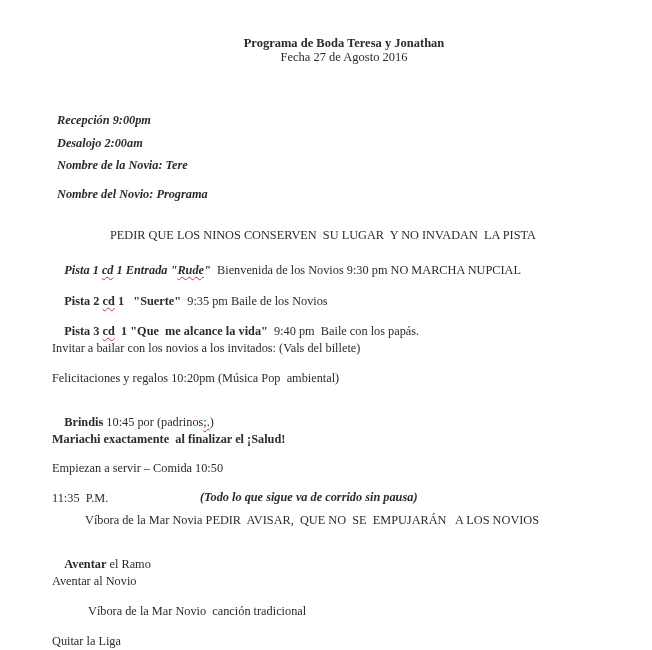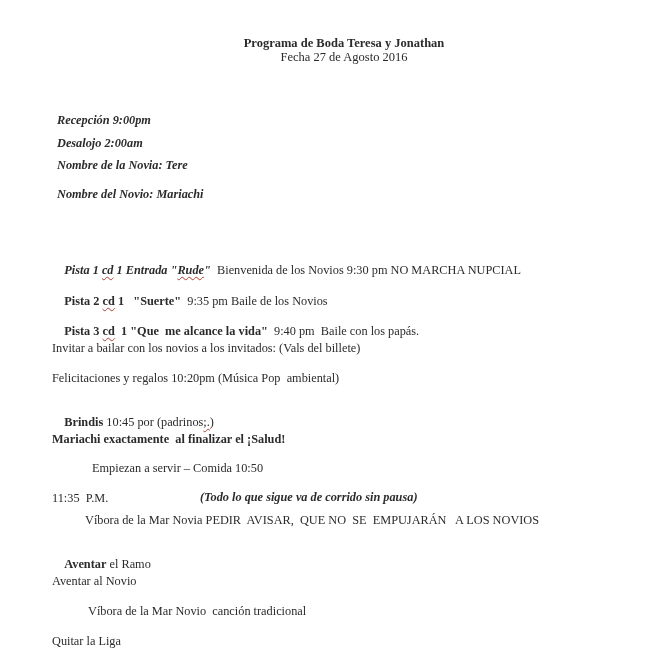--- a/index.html
+++ b/index.html
@@ -55,22 +55,23 @@
 <body>
 
 <div class="page">
 
   <div class="title">Programa de Boda Teresa y Jonathan</div>
   <div class="date">Fecha 27 de Agosto 2016</div>
 
   <div class="line bi" style="left:41px; top:113px;text-align:center;">Recepción 9:00pm</div>
   <div class="line bi" style="left:41px; top:136px;">Desalojo 2:00am</div>
   <div class="line bi" style="left:41px; top:158px;">Nombre de la Novia: Tere</div>
-  <div class="line bi" style="left:41px; top:187px;">Nombre del Novio: Mariachi</div>
+  <div class="line bi" style="left:41px; top:187px;">Nombre del Novio: Programa</div>
 
+  <div class="line" style="left:94px; top:228px;">PEDIR QUE LOS NINOS CONSERVEN  SU LUGAR  Y NO INVADAN  LA PISTA</div>
 
   <div class="line" style="left:36px; top:249px;">
     <span class="bi">Pista 1 </span><span class="bi spell">cd</span><span class="bi"> 1 Entrada "</span><span class="bi spell">Rude</span><span class="bi">"</span><span>  Bienvenida de los Novios 9:30 pm NO MARCHA NUPCIAL</span>
   </div>
 
   <div class="line" style="left:36px; top:280px;">
     <span class="b">Pista 2 </span><span class="b spell">cd</span><span class="b"> 1   "Suerte"</span><span>  9:35 pm Baile de los Novios</span>
   </div>
 
   <div class="line" style="left:36px; top:310px;">
@@ -78,21 +79,21 @@
   </div>
 
   <div class="line" style="left:36px; top:341px;">Invitar a bailar con los novios a los invitados: (Vals del billete)</div>
   <div class="line" style="left:36px; top:371px;">Felicitaciones y regalos 10:20pm (Música Pop  ambiental)</div>
 
   <div class="line" style="left:36px; top:401px;">
     <span class="b">Brindis</span><span> 10:45 por (padrinos</span><span class="spell">;.</span><span>)</span>
   </div>
 
   <div class="line b" style="left:36px; top:432px;">Mariachi exactamente  al finalizar el ¡Salud!</div>
-  <div class="line" style="left:36px; top:461px;margin-left:40px;">Empiezan a servir – Comida 10:50</div>
+  <div class="line" style="left:36px; top:461px;">Empiezan a servir – Comida 10:50</div>
 
   <div class="line" style="left:36px; top:491px;">11:35  P.M.</div>
   <div class="line bi" style="left:184px; top:490px;">(Todo lo que sigue va de corrido sin pausa)</div>
 
   <div class="line" style="left:36px; top:513px;margin-left:33px;">Víbora de la Mar Novia PEDIR  AVISAR,  QUE NO  SE  EMPUJARÁN   A LOS NOVIOS</div>
 
   <div class="line" style="left:36px; top:543px;">
     <span class="b">Aventar</span><span> el Ramo</span>
   </div>
 

